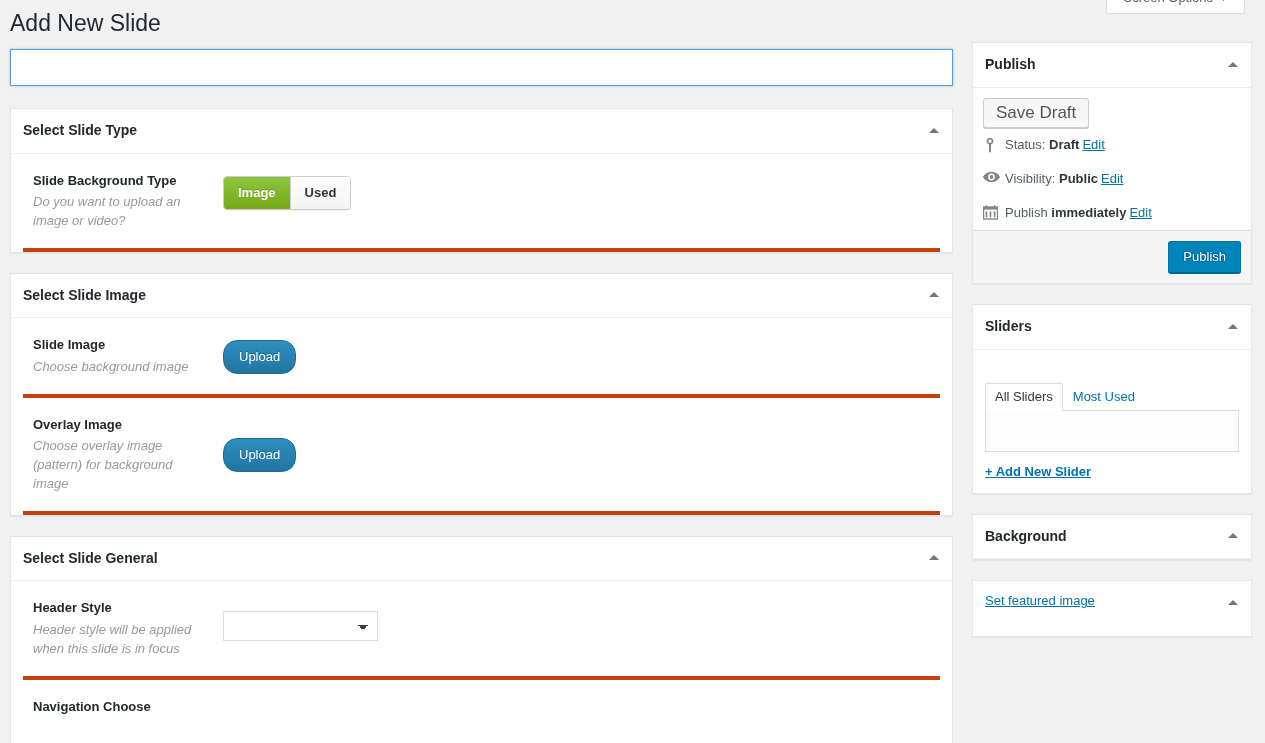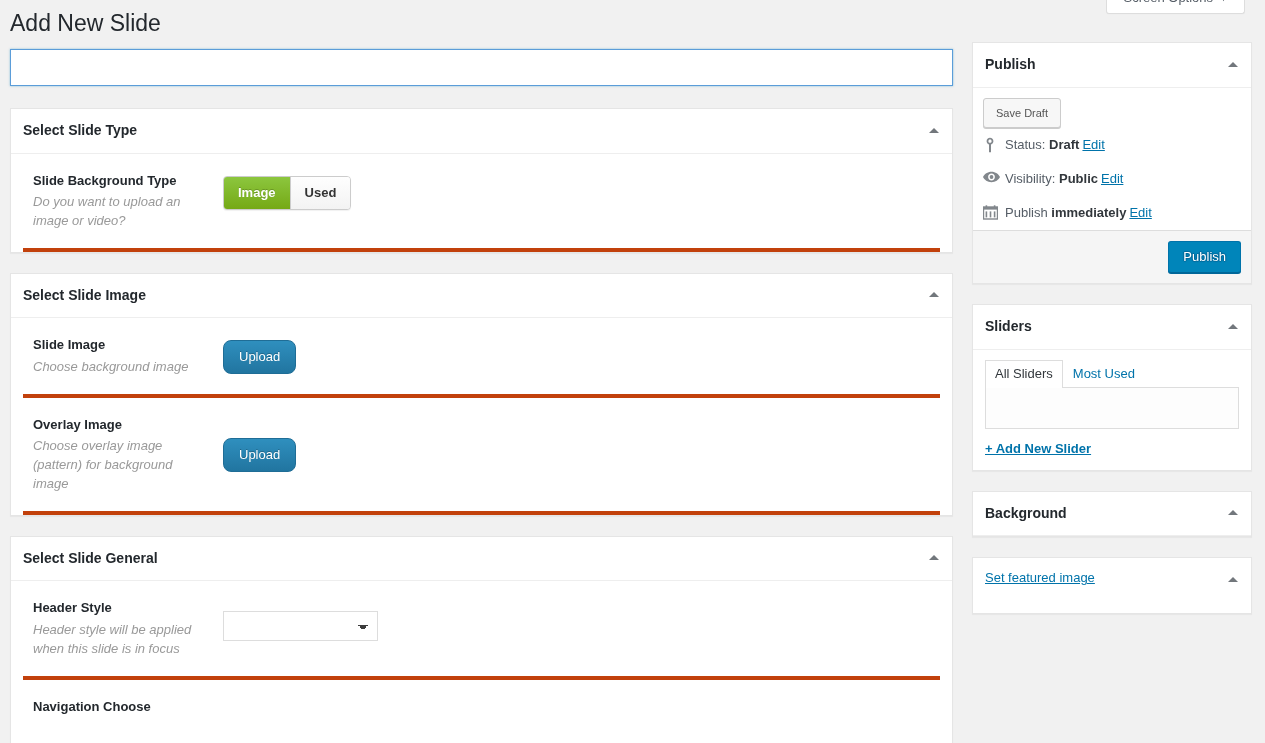--- a/index.html
+++ b/index.html
@@ -175,21 +175,21 @@
 
   
   .upload-btn {
     display: inline-block;
     padding: 8px 15px;
     font-size: 13px;
     line-height: 16px;
     color: #fff;
     background: linear-gradient(#2f8fbe,#2175a0);
     border: 1px solid #1f6d96;
-    border-radius: 8px;
+    border-radius: 14px;
     cursor: pointer;
     font-family: "Liberation Sans", sans-serif;
     text-shadow: 0 -1px 0 rgba(0,0,0,.25);
   }
 
   
   select.hdr-style {
     width: 155px;
     height: 30px;
     padding: 3px 24px 3px 8px;
@@ -210,21 +210,21 @@
   }
 
   
   .submitbox .inside { padding: 0; margin: 0; }
   .minor-actions {
     padding: 10px 10px 0 10px;
   }
   .button-secondary {
     display: inline-block;
     padding: 5px 12px;
-    font-size: 11px;
+    font-size: 17px;
     line-height: 18px;
     color: #555;
     background: #f7f7f7;
     border: 1px solid #ccc;
     border-radius: 3px;
     box-shadow: 0 1px 0 #ccc;
     cursor: pointer;
     font-family: "Liberation Sans", sans-serif;
   }
   .misc-pub-section {
@@ -282,20 +282,21 @@
     list-style: none;
     font-size: 13px;
   }
   .category-tabs li {
     padding: 5px 9px 6px 9px;
     border: 1px solid transparent;
     border-bottom: none;
     color: #0073aa;
     cursor: pointer;
     line-height: 16px;
+    margin-top: 23px;
   }
   .category-tabs li.tabs {
     background: #fff;
     border-color: #ddd;
     color: #32373c;
     position: relative;
     z-index: 2;
   }
   .tax-listbox {
     border: 1px solid #ddd;

